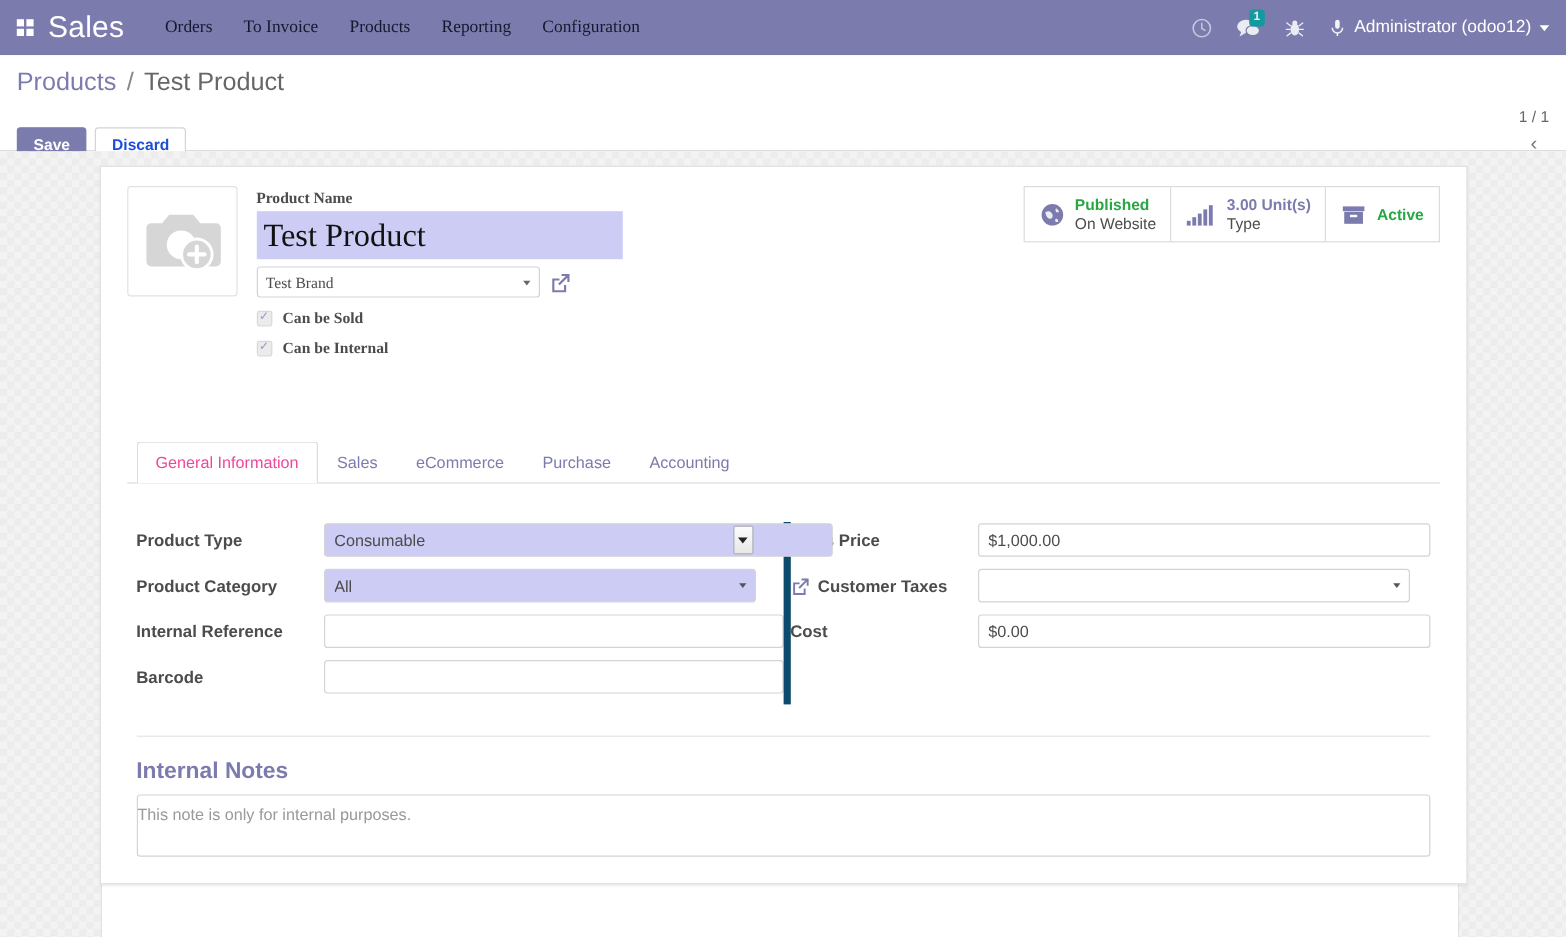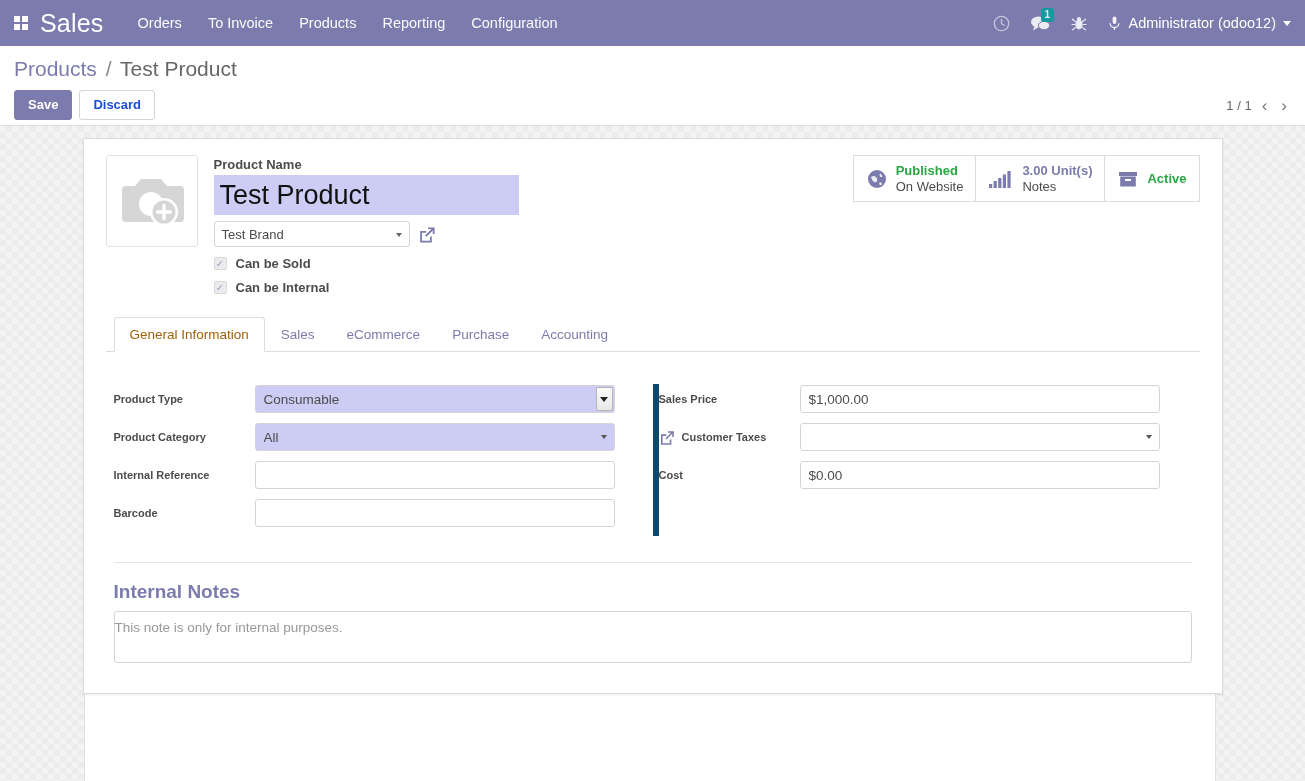--- a/index.html
+++ b/index.html
@@ -39,25 +39,26 @@
   .brand {
     font-size: 25px;
     font-weight: 500;
     color: #ffffff;
     margin-right: 34px;
     letter-spacing: 0.2px;
     cursor: pointer;
   }
   .nav-menu { display: flex; align-items: center; gap: 26px; }
   .nav-menu a {
-    color: #ffffff;
+    color: #0f172a;
     font-size: 14.5px;
     text-decoration: none;
     cursor: pointer;
     opacity: 0.97;
+    font-family: Liberation Serif, serif;
   }
   .nav-right {
     margin-left: auto;
     display: flex;
     align-items: center;
     gap: 20px;
   }
   .nav-ico {
     color: #ffffff;
     opacity: 0.85;
@@ -136,20 +137,21 @@
     margin-left: 7px;
     font-weight: bold;
   }
   .pager {
     margin-left: auto;
     display: flex;
     align-items: center;
     gap: 6px;
     color: #666666;
     font-size: 13px;
+    flex-direction: column;
   }
   .pager-arrow {
     cursor: pointer;
     color: #777777;
     font-size: 17px;
     line-height: 1;
     padding: 0 4px;
   }
 
   
@@ -214,21 +216,21 @@
   .img-placeholder {
     width: 92px; height: 92px;
     border: 1px solid #e2e2e2;
     border-radius: 3px;
     display: flex;
     align-items: center;
     justify-content: center;
     cursor: pointer;
     flex: none;
   }
-  .head-fields { padding-top: 2px; }
+  .head-fields { padding-top: 2px; font-family: Liberation Serif, serif; }
   .fld-label {
     font-size: 13px;
     font-weight: bold;
     color: #4c4c4c;
     margin-bottom: 3px;
   }
   .title-input {
     width: 305px;
     font-size: 27px;
     font-weight: 500;
@@ -237,21 +239,21 @@
     outline: none;
     background: #ccccf4;
     padding: 2px 6px;
     font-family: inherit;
     line-height: 1.35;
     display: block;
   }
   .brand-row { display: flex; align-items: center; gap: 8px; margin-top: 6px; }
   .sel-wrap {
     position: relative;
-    width: 196px;
+    width: 236px;
     border: 1px solid #d4d4d4;
     border-radius: 3px;
     background: #ffffff;
     height: 26px;
   }
   .sel-wrap .sel-val {
     font-size: 13px;
     color: #4c4c4c;
     padding: 5px 20px 5px 7px;
     line-height: 1.2;
@@ -298,60 +300,61 @@
   .tab {
     font-size: 13.5px;
     padding: 9px 15px;
     color: #7c7bad;
     cursor: pointer;
     border: 1px solid transparent;
     margin-bottom: -1px;
     border-radius: 3px 3px 0 0;
   }
   .tab.active {
-    color: #a16207;
+    color: #ec4899;
     background: #ffffff;
     border-color: #dddddd;
     border-bottom-color: #ffffff;
+    margin-top: 48px;
   }
 
   
   .form-cols {
     display: flex;
     margin-top: 32px;
     padding: 0 8px;
   }
   .col { width: 50%; }
   .frow {
     display: flex;
     align-items: center;
     margin-bottom: 8px;
     min-height: 30px;
   }
   .flabel {
-    width: 141px;
+    width: 156px;
     flex: none;
-    font-size: 11px;
+    font-size: 14px;
     font-weight: bold;
     color: #4c4c4c;
     display: flex;
     align-items: center;
     gap: 6px;
   }
   .finput {
     border: 1px solid #d4d4d4;
     border-radius: 3px;
     background: #ffffff;
     height: 28px;
     padding: 4px 8px;
     font-size: 13.5px;
     color: #4c4c4c;
     font-family: inherit;
     outline: none;
-    width: 360px;
+    width: 424px;
   }
   .finput.sel-native {
     background: #ccccf4;
     appearance: none;
     -webkit-appearance: none;
     position: relative;
     padding-right: 24px;
   }
   .native-sel-wrap { position: relative; width: 360px; }
   .native-sel-btn {
@@ -515,21 +518,21 @@
       <div class="stat-btn">
         <svg width="26" height="22" viewBox="0 0 26 22">
           <rect x="1" y="16" width="3.2" height="4" fill="#7c7bad"></rect>
           <rect x="5.6" y="13" width="3.2" height="7" fill="#7c7bad"></rect>
           <rect x="10.2" y="10" width="3.2" height="10" fill="#7c7bad"></rect>
           <rect x="14.8" y="6.5" width="3.2" height="13.5" fill="#7c7bad"></rect>
           <rect x="19.4" y="3" width="3.2" height="17" fill="#7c7bad"></rect>
         </svg>
         <div class="stat-text">
           <div class="stat-value purple">3.00 Unit(s)</div>
-          <div class="stat-label">Notes</div>
+          <div class="stat-label">Type</div>
         </div>
       </div>
       <div class="stat-btn">
         <svg width="22" height="22" viewBox="0 0 22 22">
           <rect x="2" y="4" width="18" height="4" fill="#7c7bad"></rect>
           <rect x="3.2" y="8.5" width="15.6" height="10" fill="#7c7bad"></rect>
           <rect x="8" y="11" width="6" height="2" fill="#ffffff"></rect>
         </svg>
         <div class="stat-text">
           <div class="stat-value green">Active</div>

